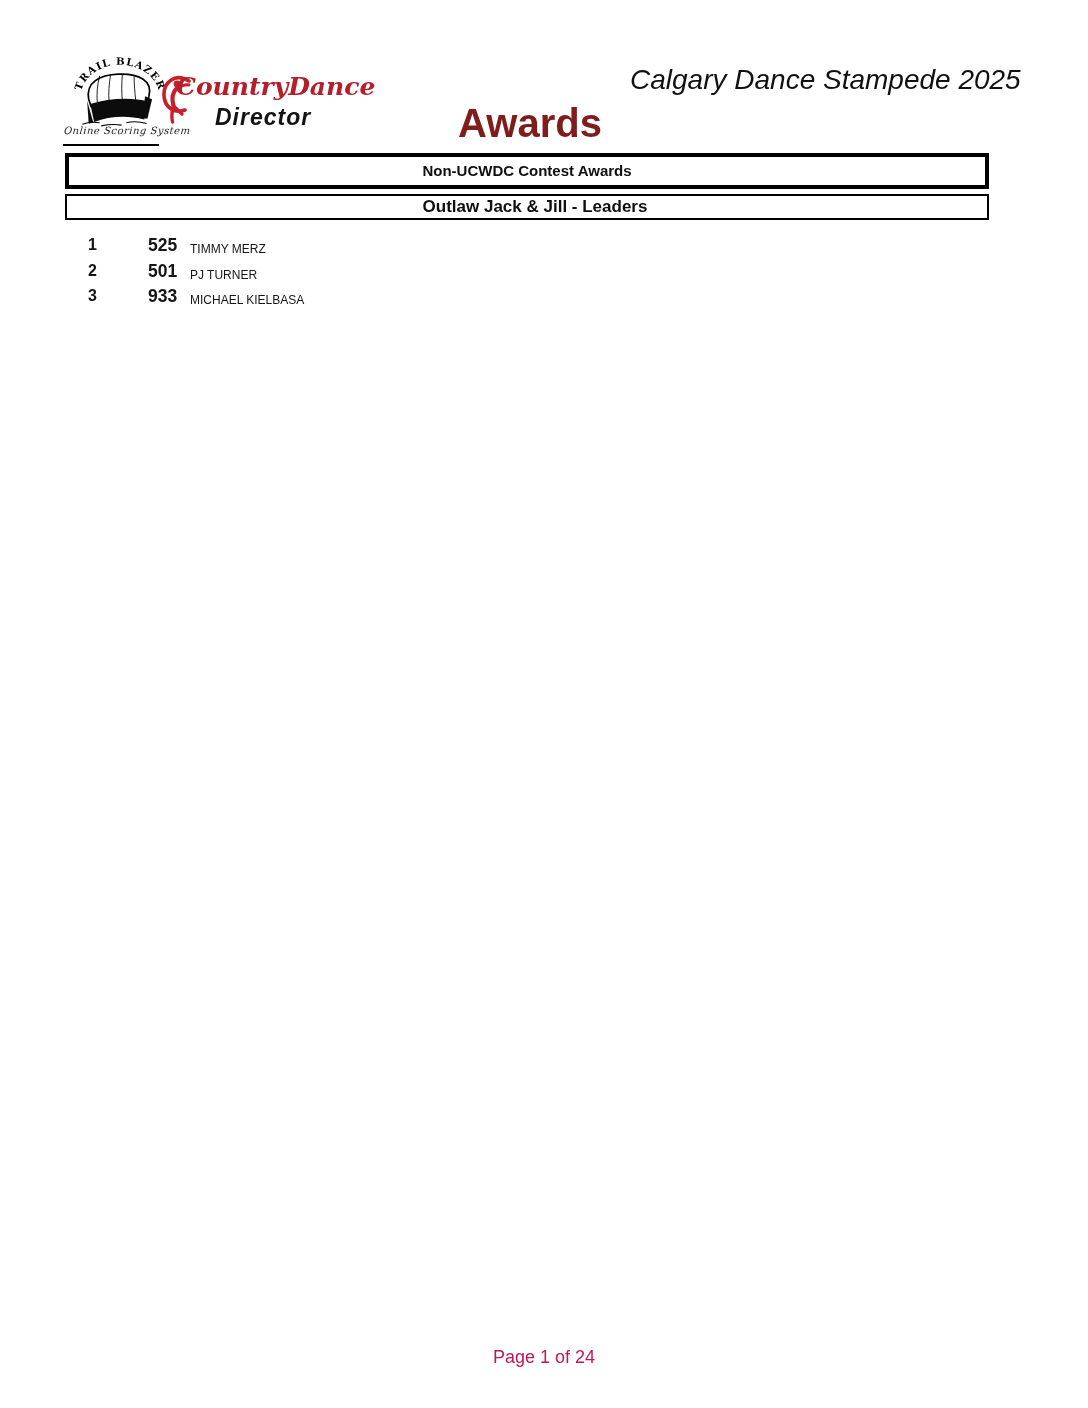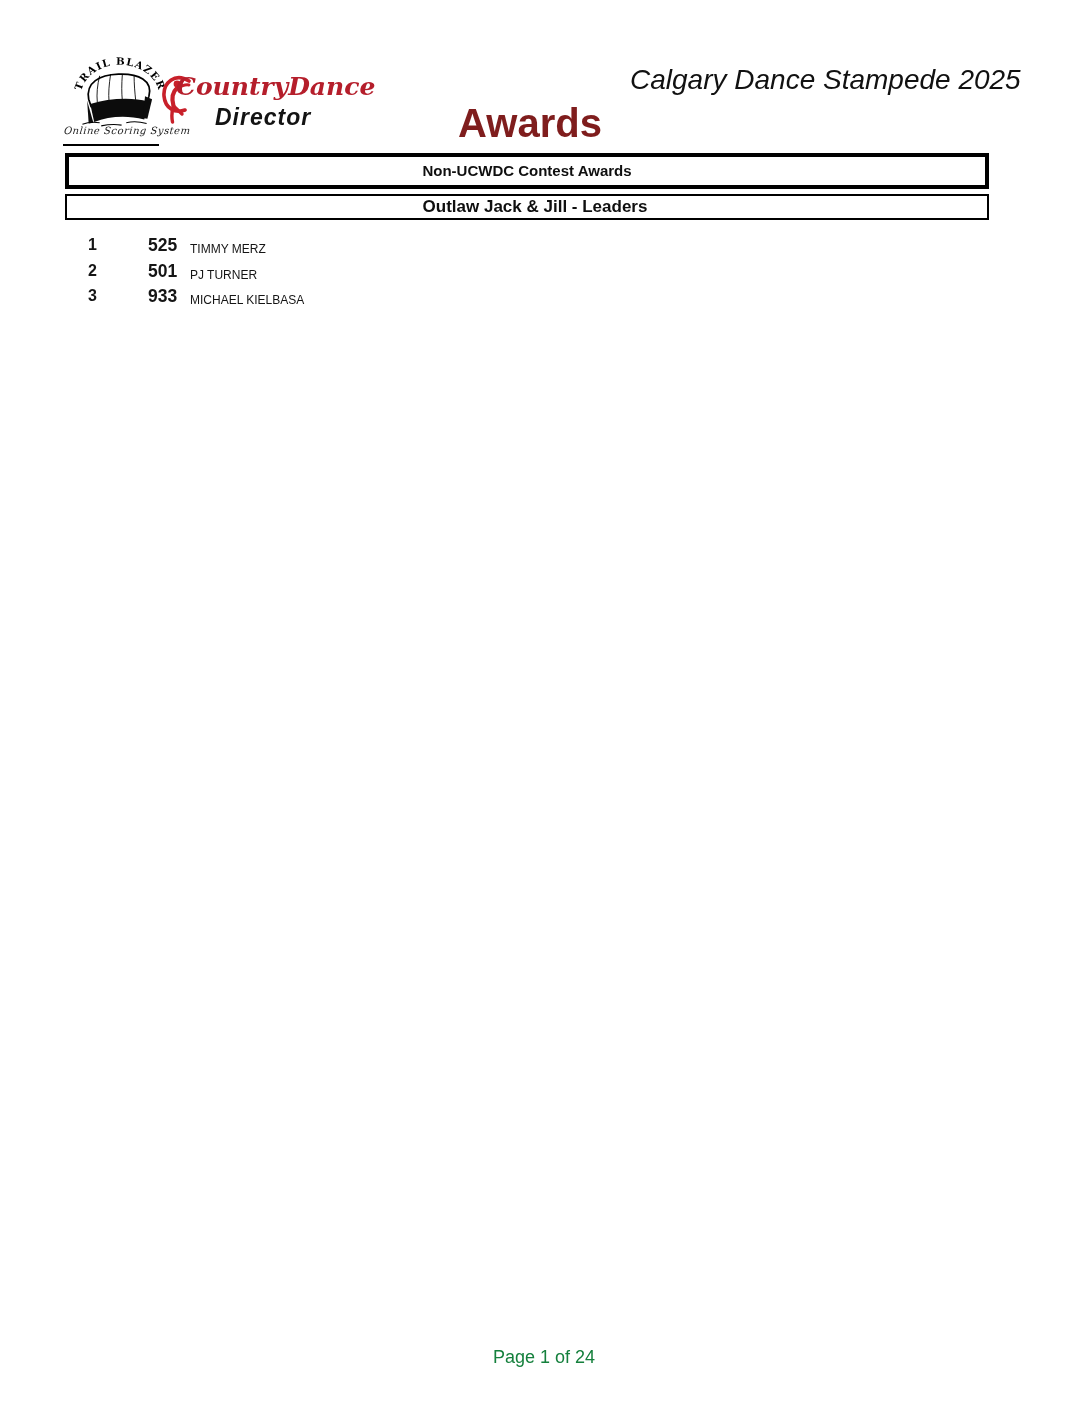--- a/index.html
+++ b/index.html
@@ -161,21 +161,21 @@
   }
 
   
   .page-footer {
     position: absolute;
     left: 0;
     top: 1347px;
     width: 1088px;
     text-align: center;
     font-size: 18px;
-    color: #15803d;
+    color: #be185d;
   }
 </style>
 </head>
 <body>
 
 <div class="page">
 
   <svg class="wagon-logo" viewBox="0 0 120 92" aria-hidden="true">
     <defs>
       <path id="tb-arch" d="M 10 50 A 50 40 0 0 1 110 50" fill="none"></path>

